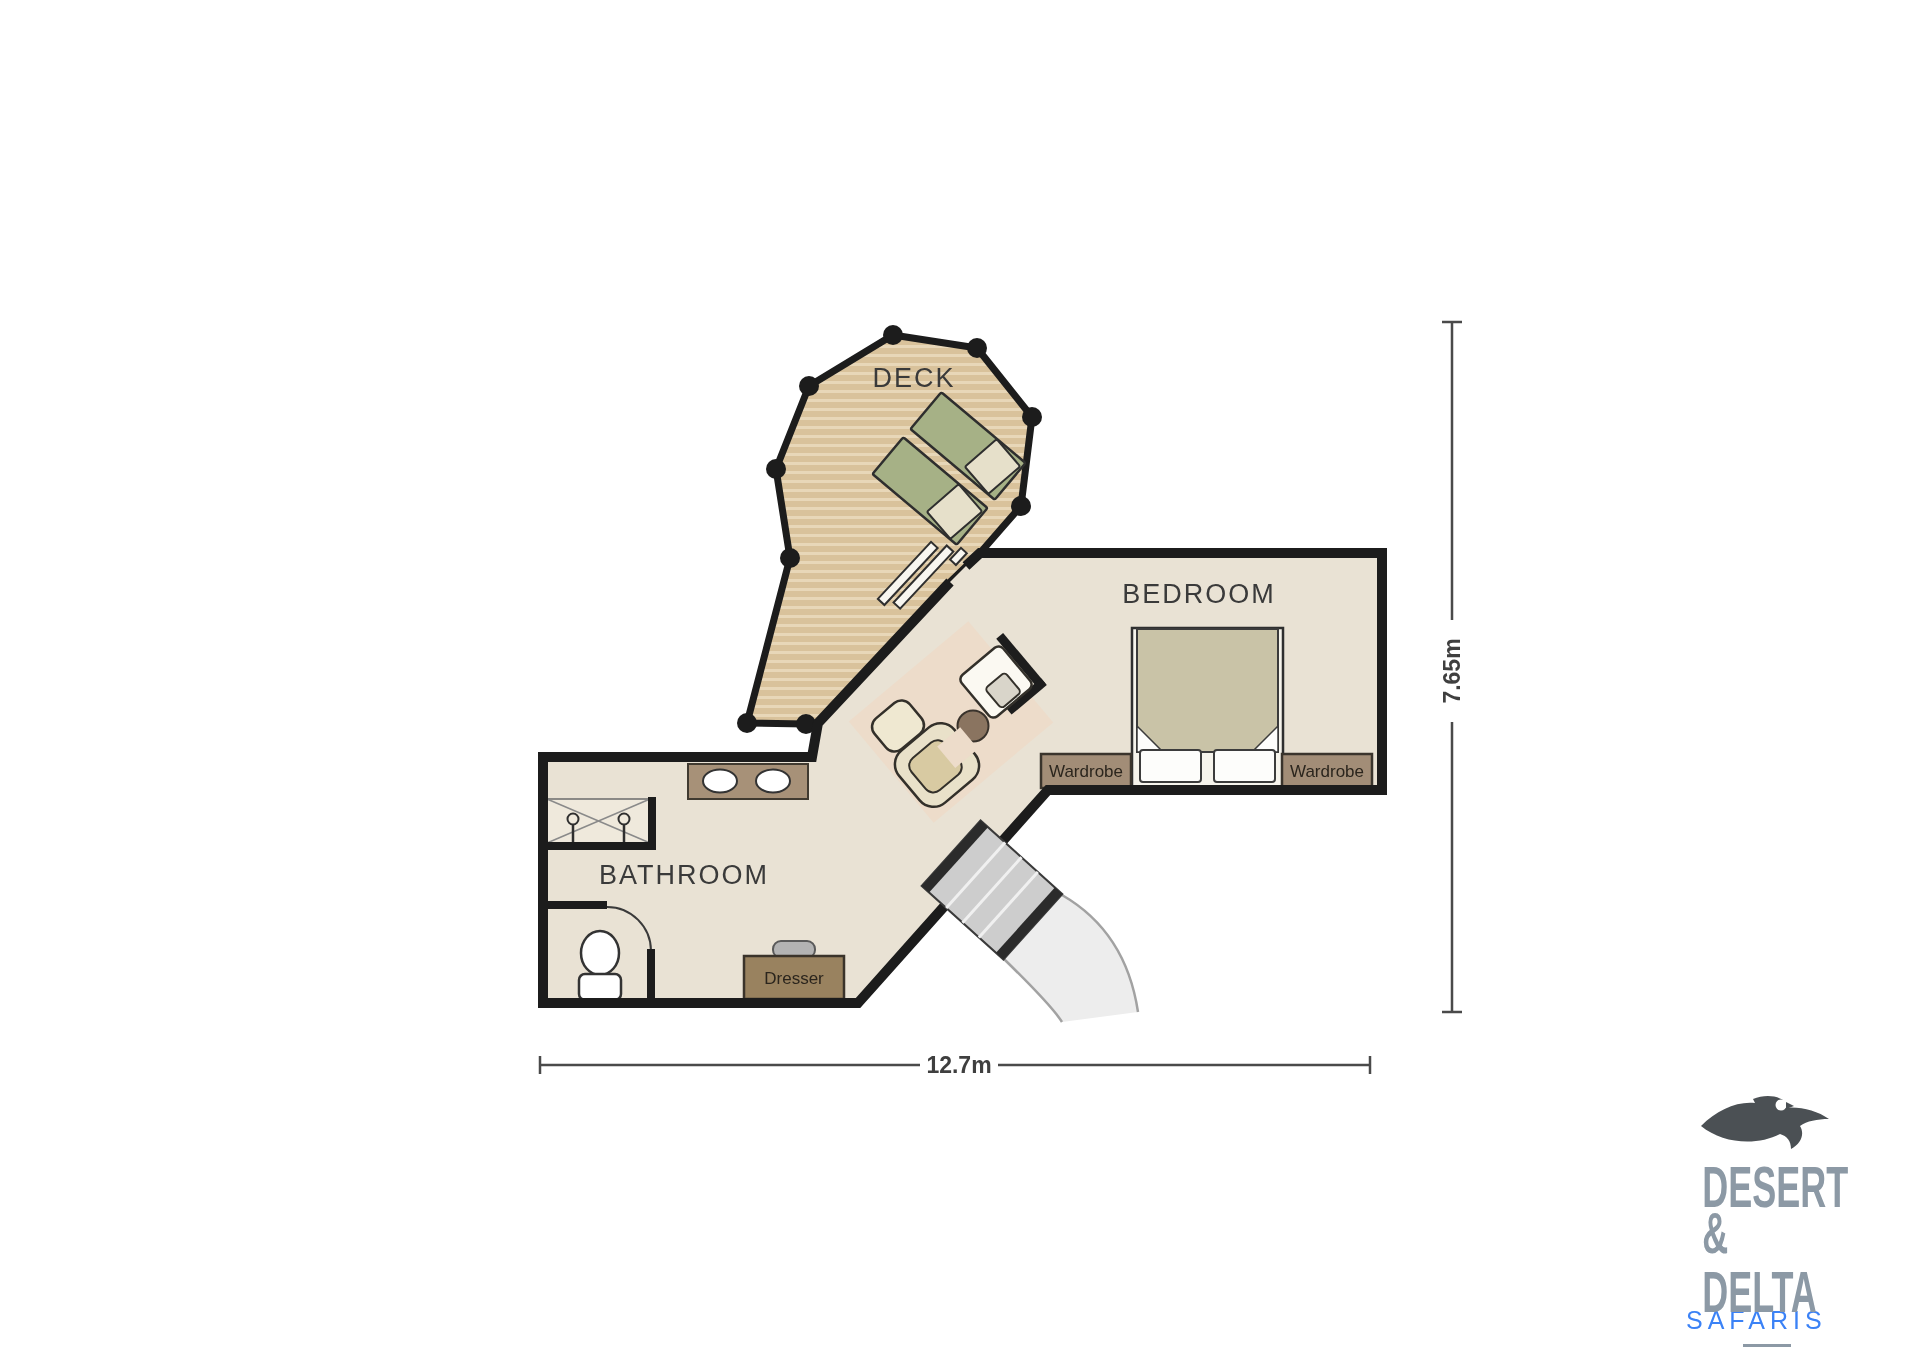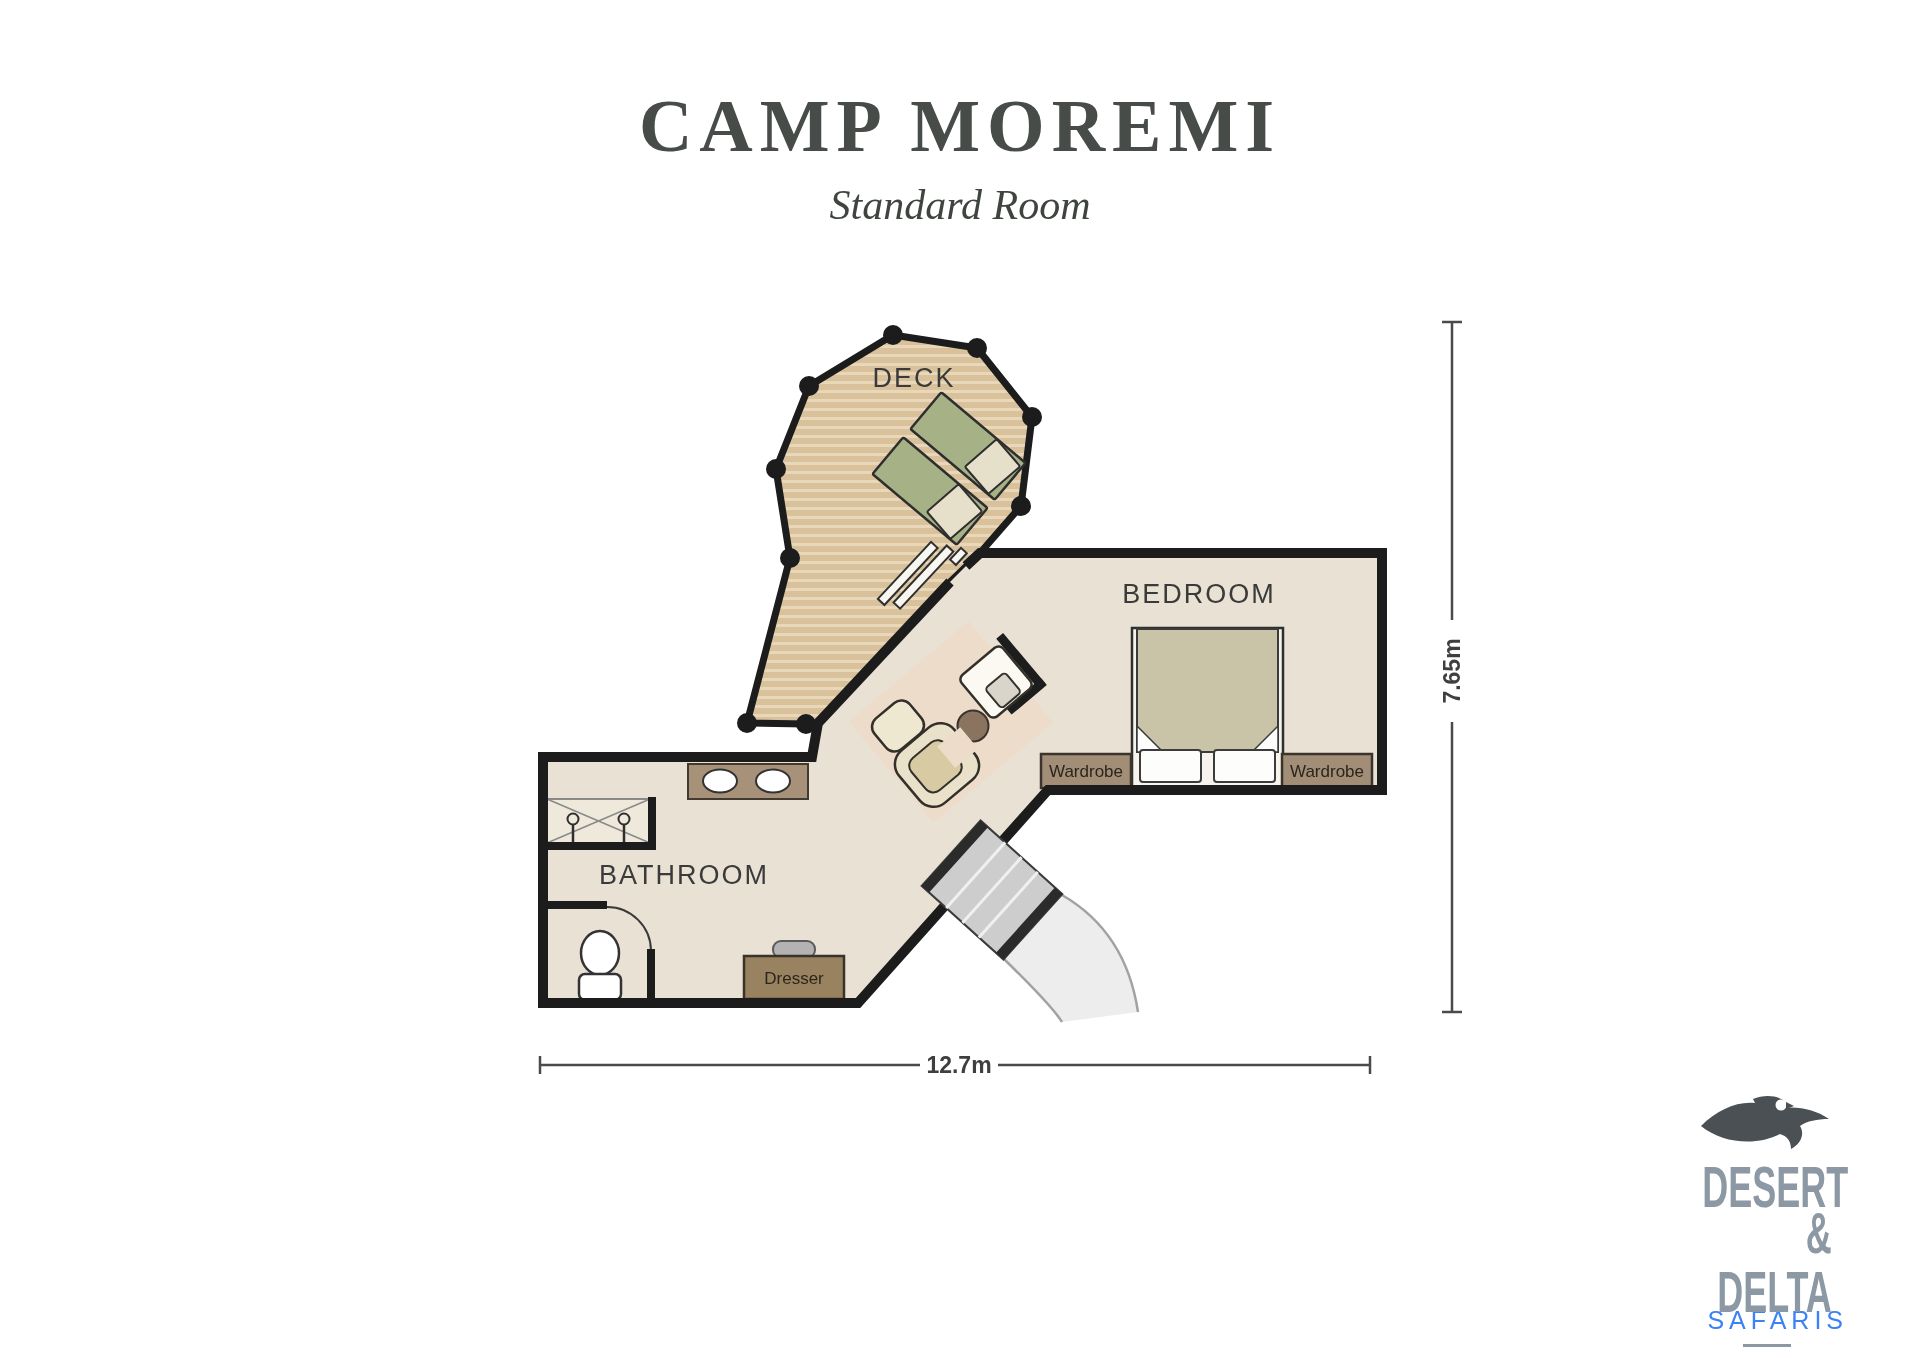--- a/index.html
+++ b/index.html
@@ -11,36 +11,32 @@
          letter-spacing:7px;color:#474c48;}
   .subtitle{margin-top:12px;font-family:"Liberation Serif",serif;font-style:italic;
             font-size:42px;color:#3f443f;}
   
   .plan-svg{position:absolute;left:0;top:0;width:1920px;height:1358px;}
   .room-label{font-family:"Liberation Sans",sans-serif;font-size:27px;letter-spacing:2px;
               fill:#3a3a3a;}
   .small-label{font-family:"Liberation Sans",sans-serif;font-size:17px;fill:#2b251d;}
   .dim-label{font-family:"Liberation Sans",sans-serif;font-size:23px;font-weight:bold;fill:#3f3f3f;}
   
-  .logo{position:absolute;left:1686px;top:1094px;width:162px;text-align:right;}
+  .logo{position:absolute;left:1686px;top:1094px;width:162px;text-align:left;}
   .logo-eagle{display:block;margin:0 auto 4px auto;}
   .logo-l1,.logo-l2{font-weight:bold;font-size:45px;line-height:46px;color:#8c99a5;
                     transform:scale(0.80,1.28);transform-origin:center top;letter-spacing:0px;}
   .logo-l3{margin-top:10px;font-size:25px;letter-spacing:5px;color:#3b82f6;}
   .logo-underline{width:48px;height:3px;background:#8c99a5;margin:9px auto 0 auto;}
 </style>
 </head>
 <body>
 
 <div class="page">
 
-  <div class="header">
-    <h1 class="title">CAMP MOREMI</h1>
-    <div class="subtitle">Standard Room</div>
-  </div>
 
   <svg class="plan-svg" viewBox="0 0 1920 1358">
     <defs>
       <pattern id="deckboards" width="10" height="9" patternUnits="userSpaceOnUse">
         <rect width="10" height="9" fill="#d9c29b"></rect>
         <rect y="3" width="10" height="3" fill="#e8d7b8"></rect>
       </pattern>
     </defs>
 
     <g>

